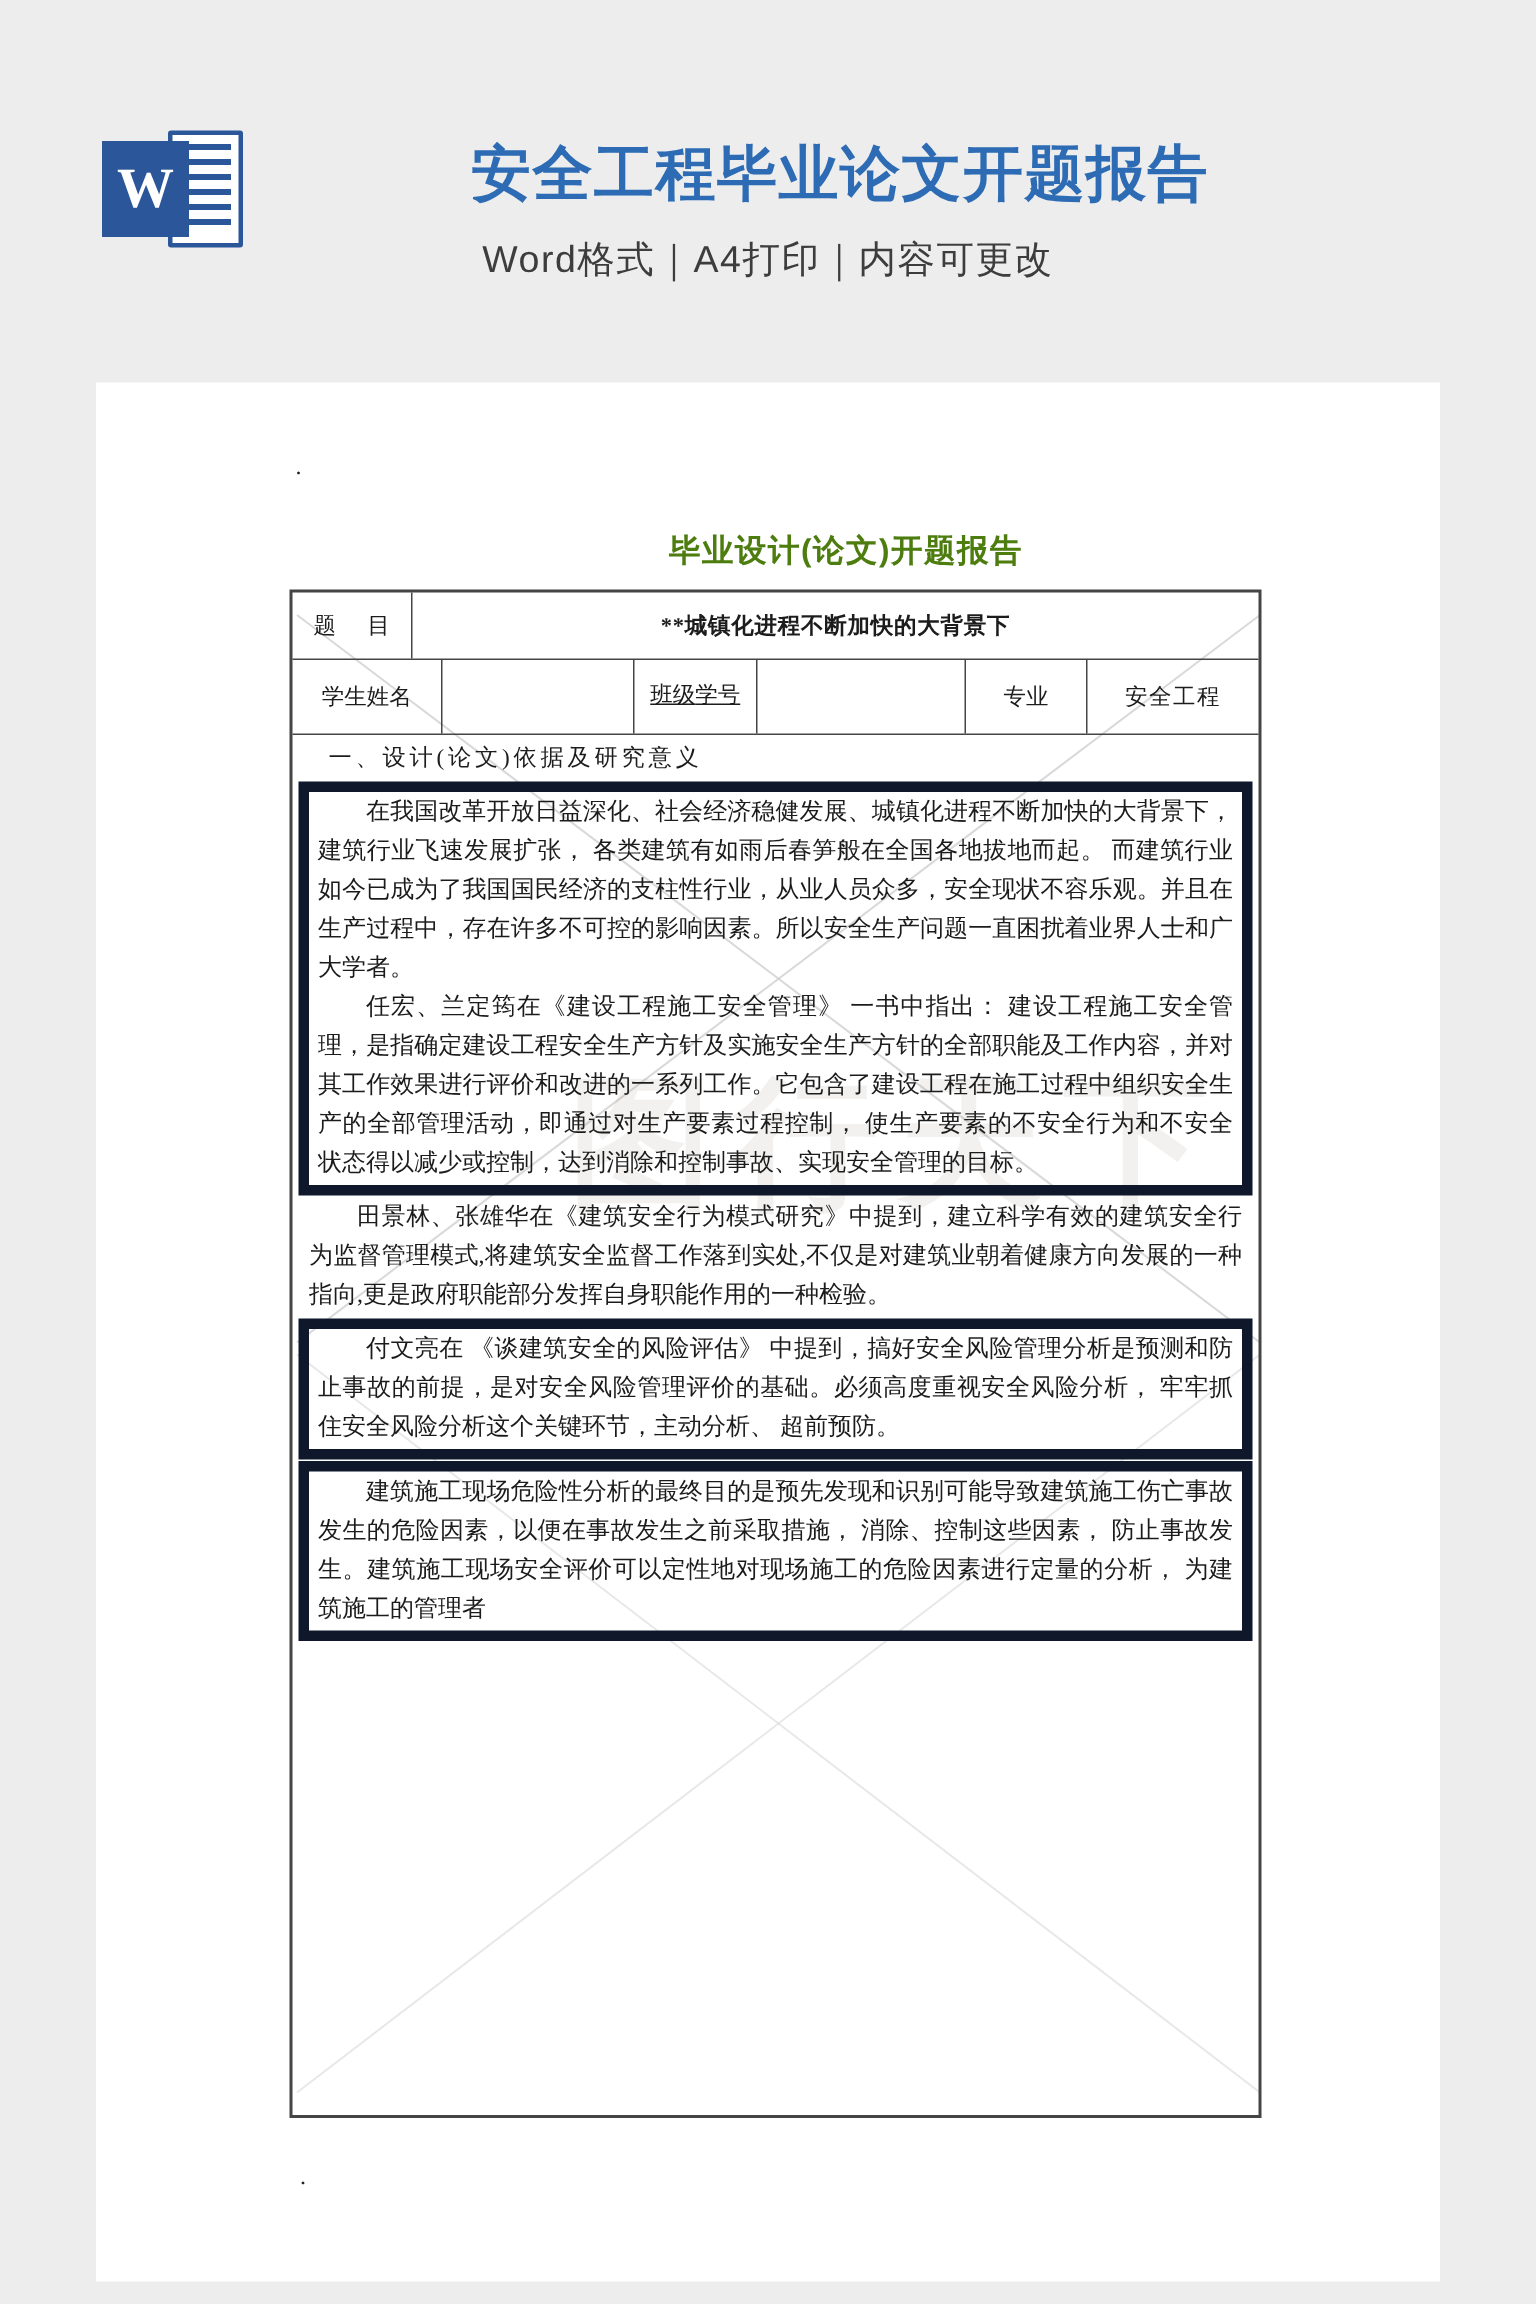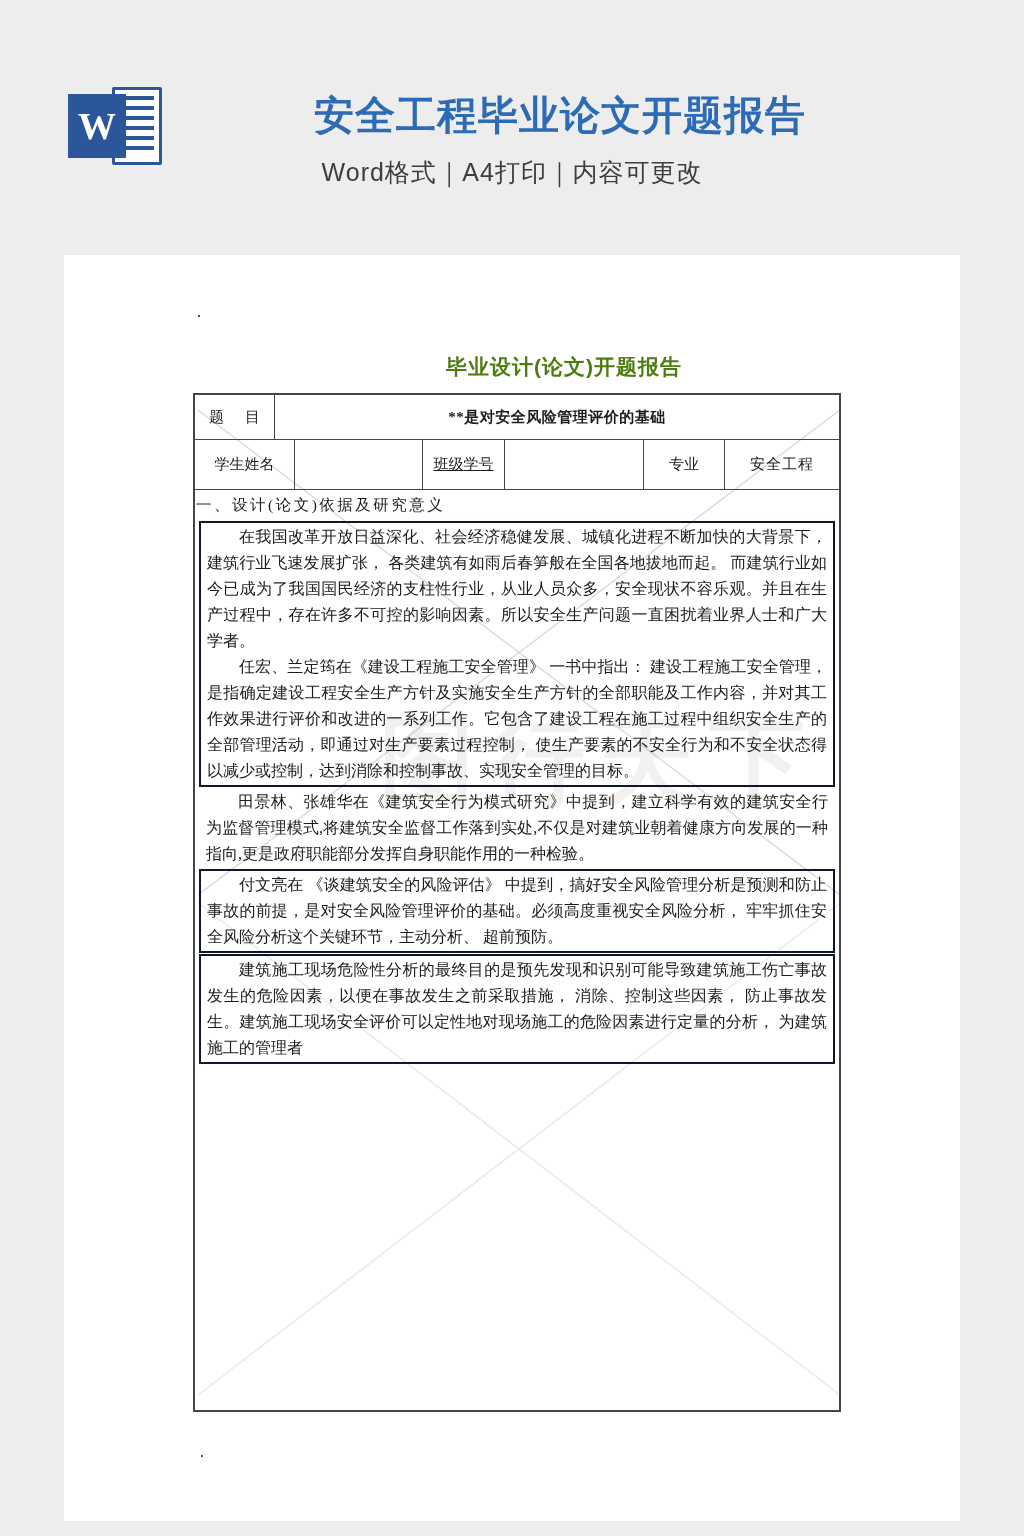--- a/index.html
+++ b/index.html
@@ -73,24 +73,24 @@
   .topic-lbl{width:80px;justify-content:space-between;padding:0 14px;}
   .topic-val{flex:1;font-size:15px;font-weight:600;letter-spacing:0.5px;}
   .c-name{width:100px;}
   .c-nameval{width:128px;}
   .c-class{width:82px;flex-direction:row;line-height:21px;text-decoration:underline;}
   .c-classval{width:139px;}
   .c-major{width:81px;}
   .c-majorval{flex:1;letter-spacing:1px;}
   .heading-row{
     height:30px;display:flex;align-items:center;
-    padding-left:1px;font-size:15.5px;letter-spacing:2.5px;box-sizing:border-box;
+    padding-left:24px;font-size:15.5px;letter-spacing:2.5px;box-sizing:border-box;
   }
   .content-cell{flex:1;overflow:hidden;padding:0 4px;box-sizing:border-box;}
-  .frame{border:2px solid #0f172a;padding:1px 6px;margin:1px 0;}
+  .frame{border:7px solid #0f172a;padding:1px 6px;margin:1px 0;}
   .plainblock{padding:1px 7px;}
   .content-cell p{
     margin:0;font-size:16px;line-height:26px;
     text-align:justify;text-indent:32px;color:#1b1b1b;
   }
 </style>
 </head>
 <body>
 
 <div class="canvas">
@@ -123,21 +123,21 @@
 
     <div class="doc-title">毕业设计(论文)开题报告</div>
 
     <div class="tbl">
 
       <div class="row r1 dark-bottom">
         <div class="cell rb topic-lbl">
           <span>题</span>
           <span>目</span>
         </div>
-        <div class="cell topic-val">**是对安全风险管理评价的基础</div>
+        <div class="cell topic-val">**城镇化进程不断加快的大背景下</div>
       </div>
 
       <div class="row r2 dark-bottom">
         <div class="cell rb c-name">学生姓名</div>
         <div class="cell rb c-nameval"></div>
         <div class="cell rb c-class">
           <span>班级</span>
           <span>学号</span>
         </div>
         <div class="cell rb c-classval"></div>

